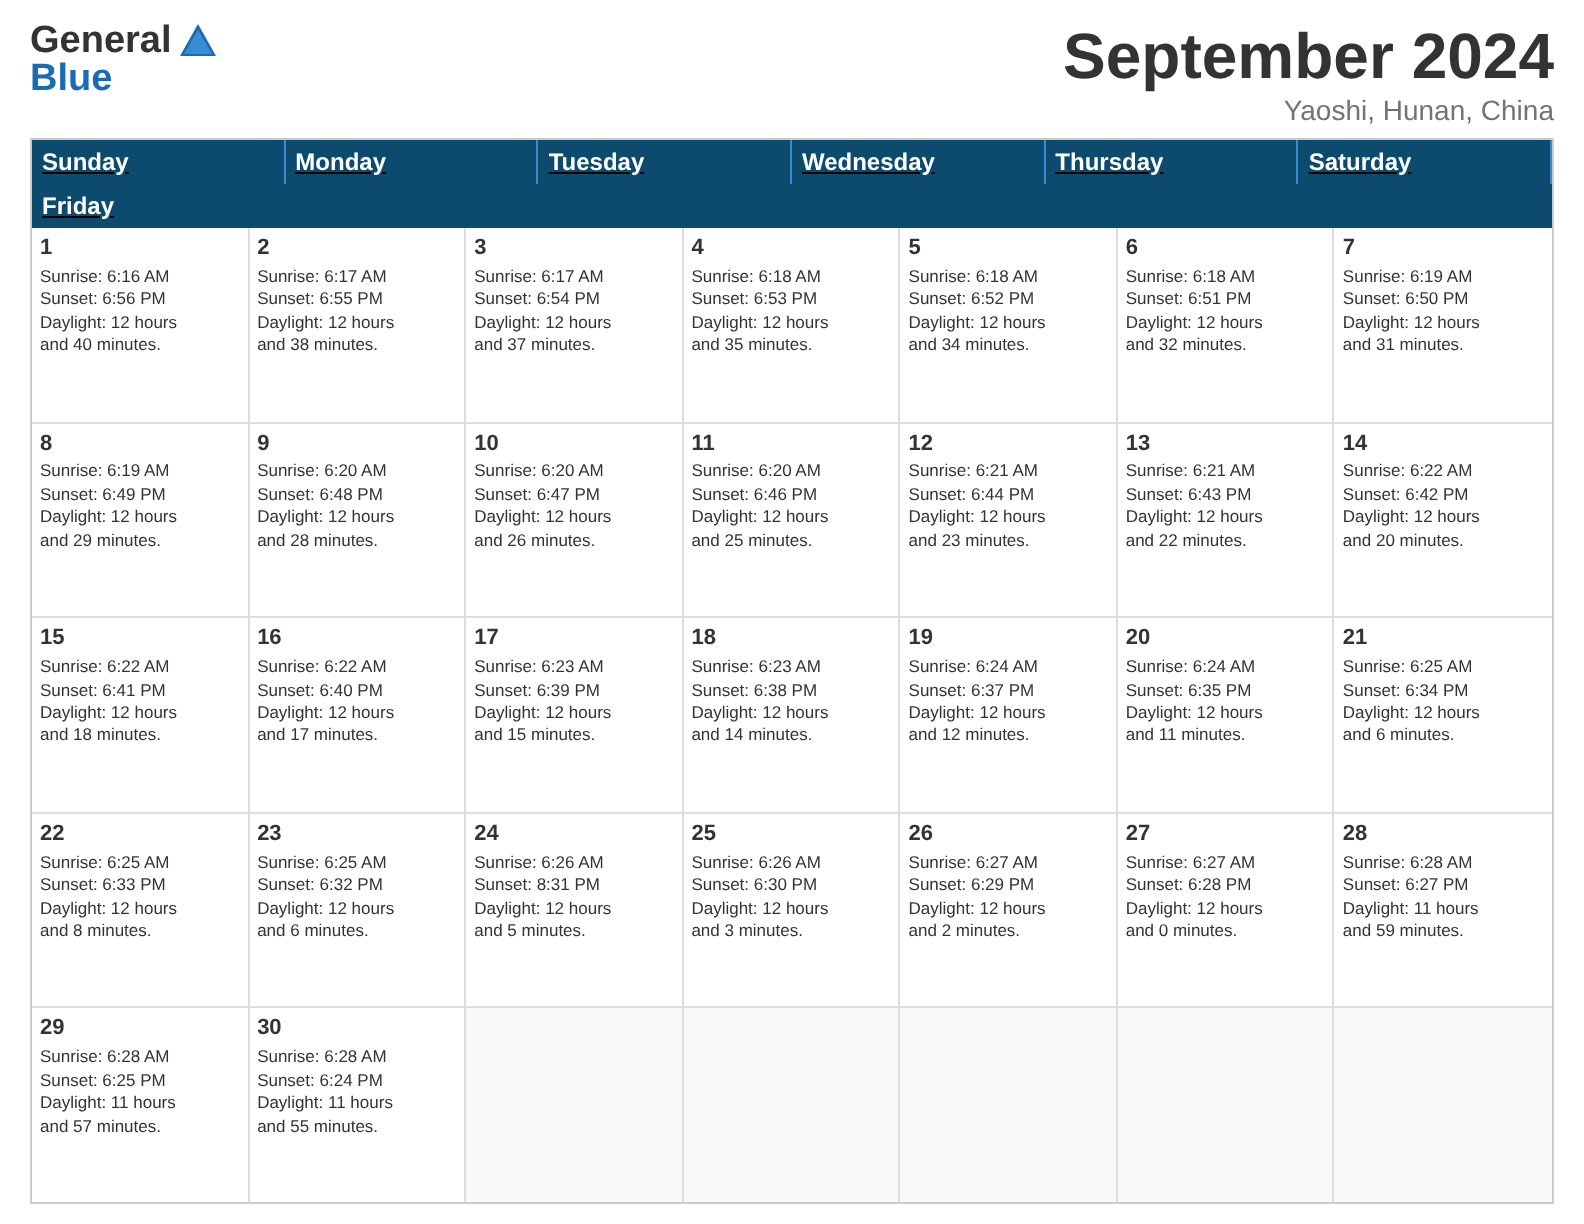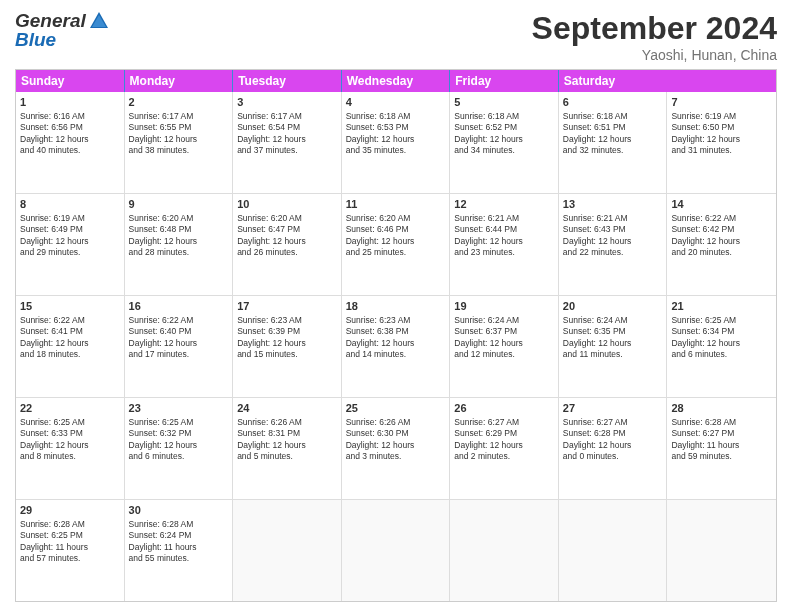--- a/index.html
+++ b/index.html
@@ -19,21 +19,20 @@
     }
     .header {
       display: flex;
       justify-content: space-between;
       align-items: flex-start;
       margin-bottom: 6px;
     }
     .logo {
       display: flex;
       align-items: center;
-      font-style: italic;
     }
     .title-block {
       text-align: right;
     }
     .month-title {
       font-size: 32px;
       font-weight: bold;
       color: #333;
       text-align: center;
     }
@@ -42,22 +41,23 @@
       color: #737373;
     }
     .calendar {
       flex: 1;
       display: flex;
       flex-direction: column;
       border: 1px solid #ccc;
     }
     .cal-header {
       display: grid;
-      grid-template-columns: repeat(7, 1fr);
-      background: #d946ef;
+      grid-template-columns: repeat(6, 1fr);
+      background: #0c4a6e;
+      text-decoration: underline;
     }
     .cal-header-cell {
       color: #fff;
       font-size: 12px;
       font-weight: bold;
       padding: 4px 5px;
       text-align: left;
       border-right: 1px solid #3a8ad4;
     }
     .cal-header-cell:last-child {
@@ -125,22 +125,23 @@
       <div class="location">Yaoshi, Hunan, China</div>
     </div>
   </div>
 
   <div class="calendar">
     <div class="cal-header" id="cal-header-row">
         <div class="cal-header-cell">Sunday</div>
         <div class="cal-header-cell">Monday</div>
         <div class="cal-header-cell">Tuesday</div>
         <div class="cal-header-cell">Wednesday</div>
+        <div class="cal-header-cell">Thursday</div>
+        <div class="cal-header-cell">Saturday</div>
         <div class="cal-header-cell">Friday</div>
-        <div class="cal-header-cell">Saturday</div>
       </div>
     <div class="cal-body" id="cal-body">
         <div class="cal-row">
           <div class="cal-cell">
             <div class="day-num">1</div>
             <div class="cell-text">Sunrise: 6:16 AM</div>
             <div class="cell-text">Sunset: 6:56 PM</div>
             <div class="cell-text">Daylight: 12 hours</div>
             <div class="cell-text">and 40 minutes.</div>
           </div>

